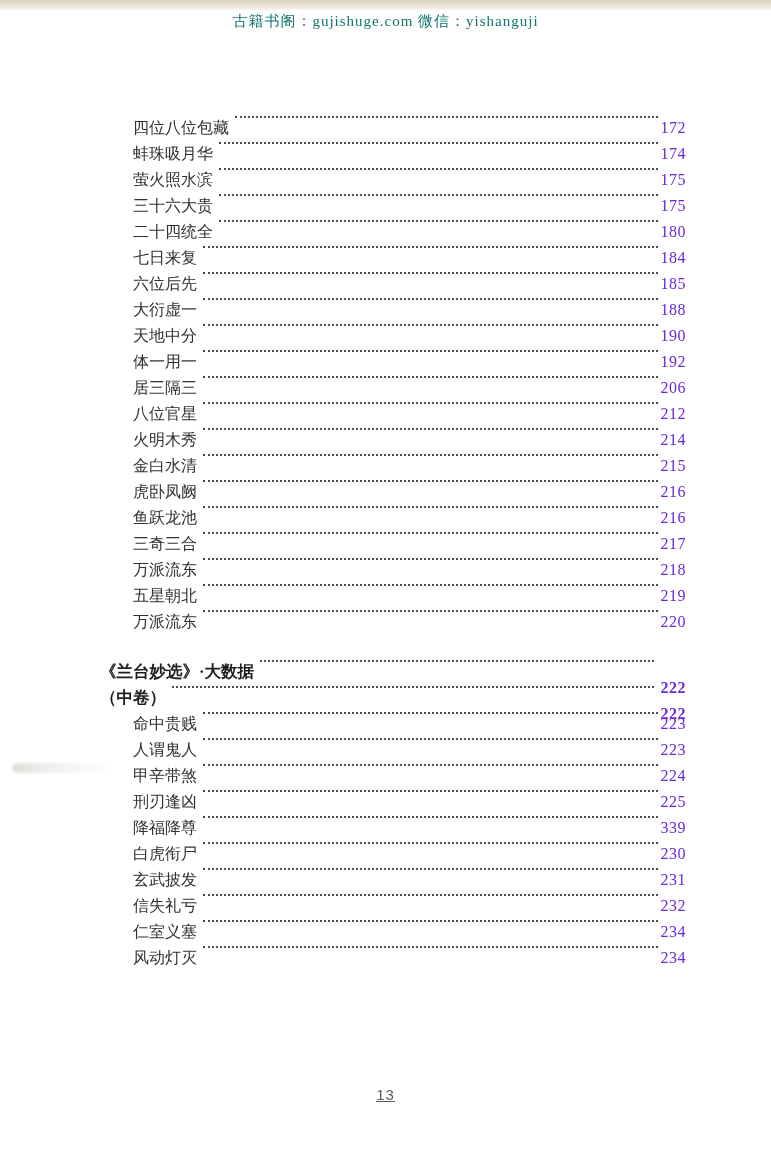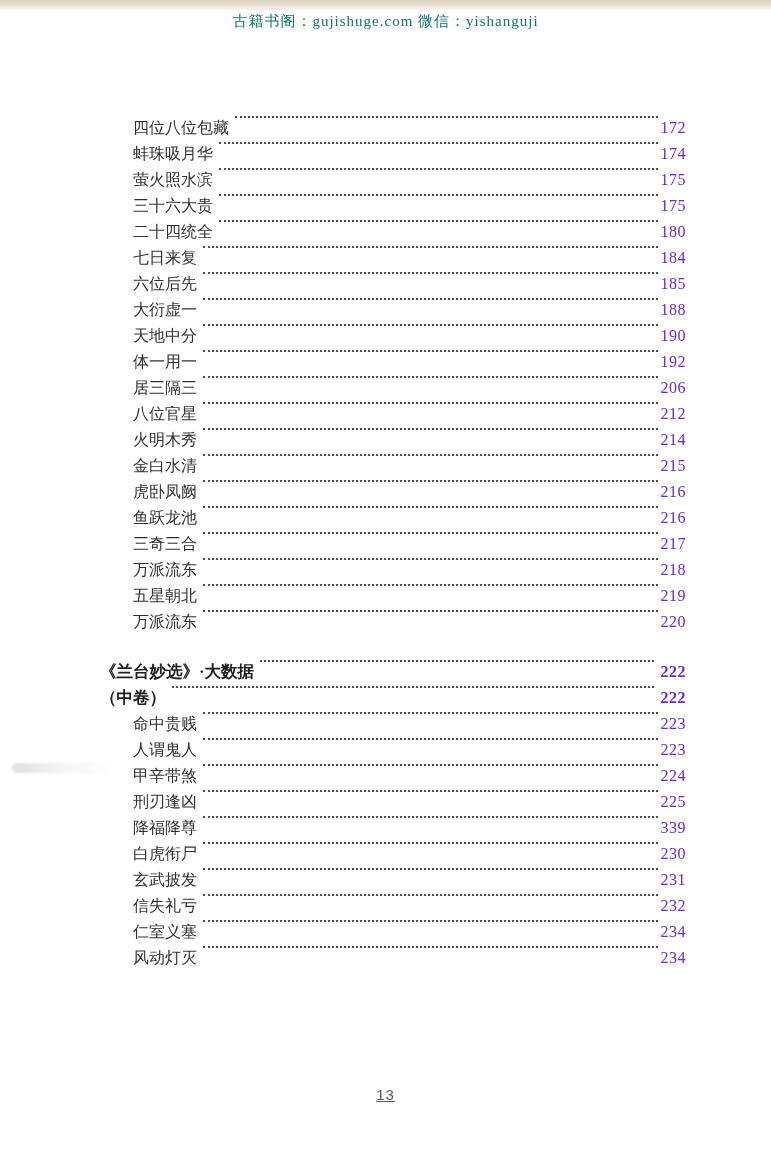--- a/index.html
+++ b/index.html
@@ -67,20 +67,21 @@
     min-width: 20px;
   }
   .pagenum {
     white-space: nowrap;
     font-size: 16px;
     letter-spacing: 0.5px;
     color: #6d28d9;
   }
   .row.l1 .pagenum {
     padding-left: 4px;
+    margin-top: 16px;
   }
   .page-footer {
     position: absolute;
     top: 1086px;
     left: 0;
     width: 100%;
     text-align: center;
     font-size: 15px;
     color: #5a5a5a;
     letter-spacing: 1px;

